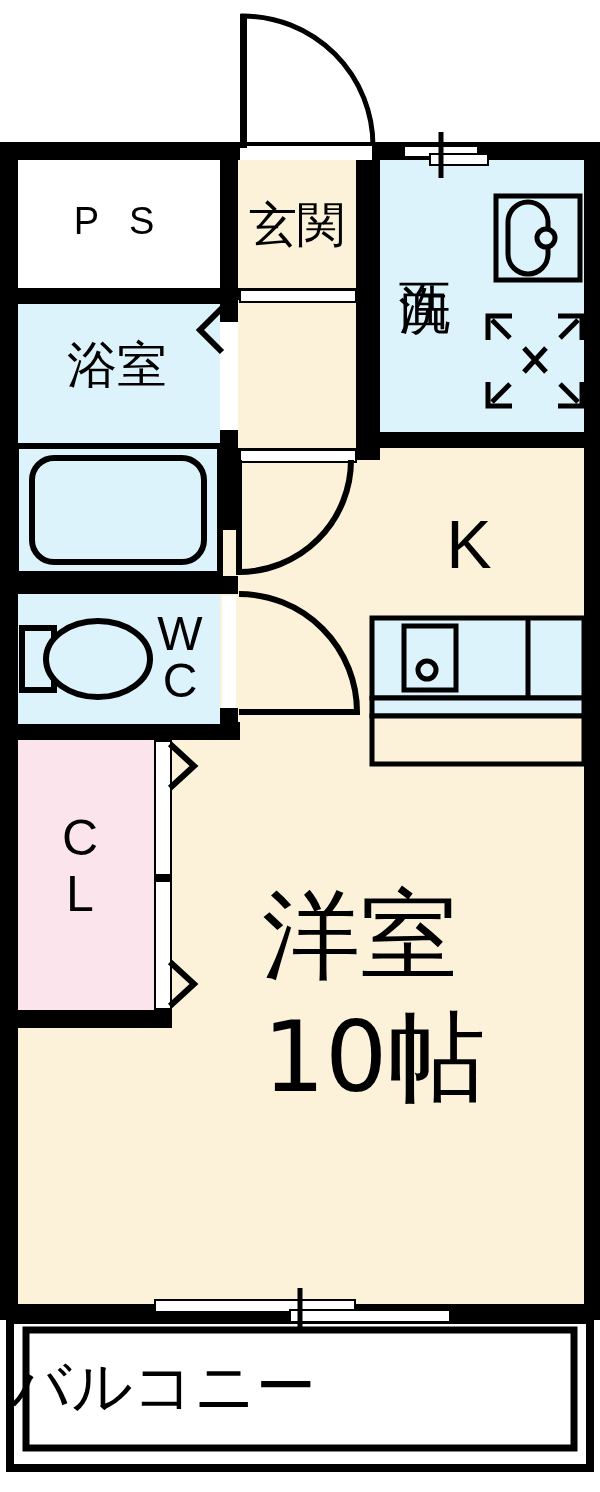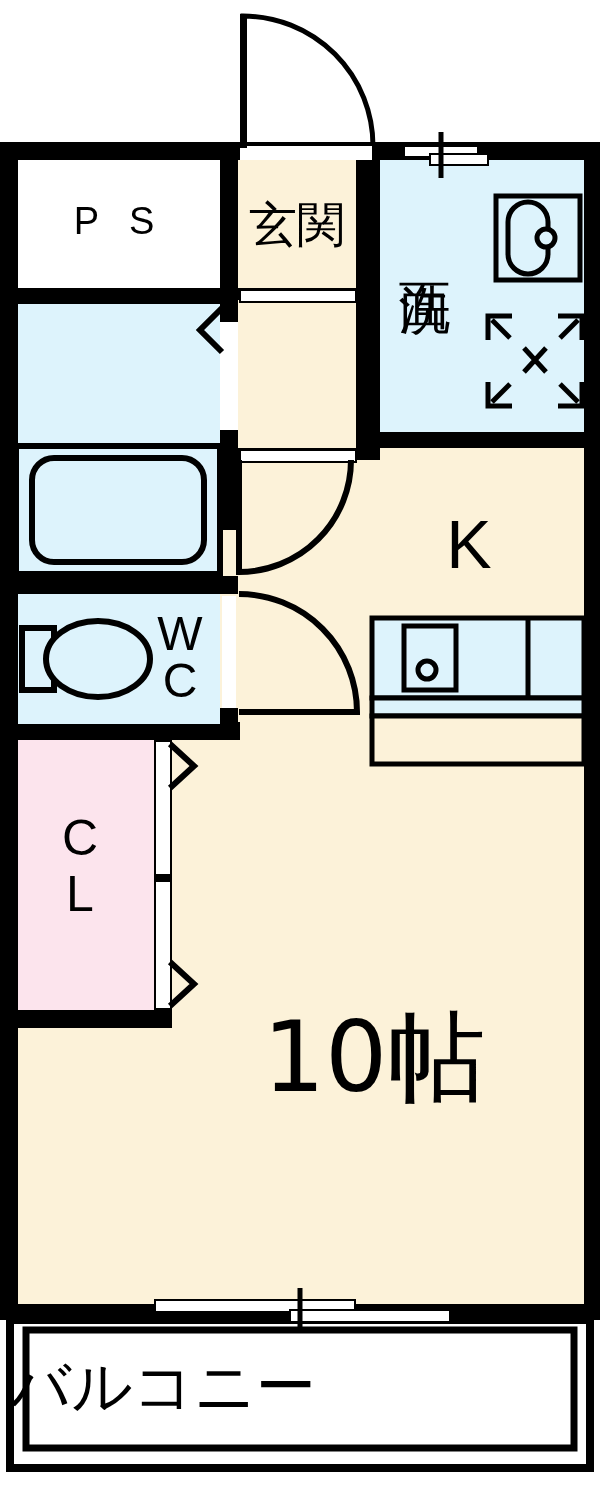--- a/index.html
+++ b/index.html
@@ -181,27 +181,29 @@
       </g>
     </g>
   </svg>
 
   <div class="lbl lbl-lat" style="left:18px; top:202px; width:202px; text-align:center; font-size:38px; letter-spacing:10px;">P S</div>
 
   <div class="lbl lbl-jp" style="left:238px; top:200px; width:118px; text-align:center; font-size:48px;">玄関</div>
 
   <div class="lbl lbl-jp" style="left:396px; top:242px; width:56px; text-align:center; font-size:52px; writing-mode:vertical-rl; text-orientation:upright; line-height:1.06;">洗面</div>
 
+  <div class="lbl lbl-jp" style="left:18px; top:340px; width:198px; text-align:center; font-size:50px;">浴室</div>
 
   <div class="lbl lbl-lat" style="left:140px; top:610px; width:80px; text-align:center; font-size:48px; line-height:0.98;">W
 C</div>
 
   <div class="lbl lbl-lat" style="left:40px; top:810px; width:80px; text-align:center; font-size:50px; line-height:1.12;">C
 L</div>
 
   <div class="lbl lbl-lat" style="left:424px; top:510px; width:90px; text-align:center; font-size:68px;">K</div>
 
+  <div class="lbl lbl-jp" style="left:240px; top:886px; width:240px; text-align:center; font-size:98px; line-height:1;">洋室</div>
 
   <div class="lbl lbl-jp" style="left:254px; top:1008px; width:240px; text-align:center; font-size:98px; line-height:1;">10帖</div>
 
   <div class="lbl lbl-jp" style="left:10px; top:1356px; width:580px; text-align:left; font-size:60px;">バルコニー</div>
 
 </div>
 
 </body></html>

